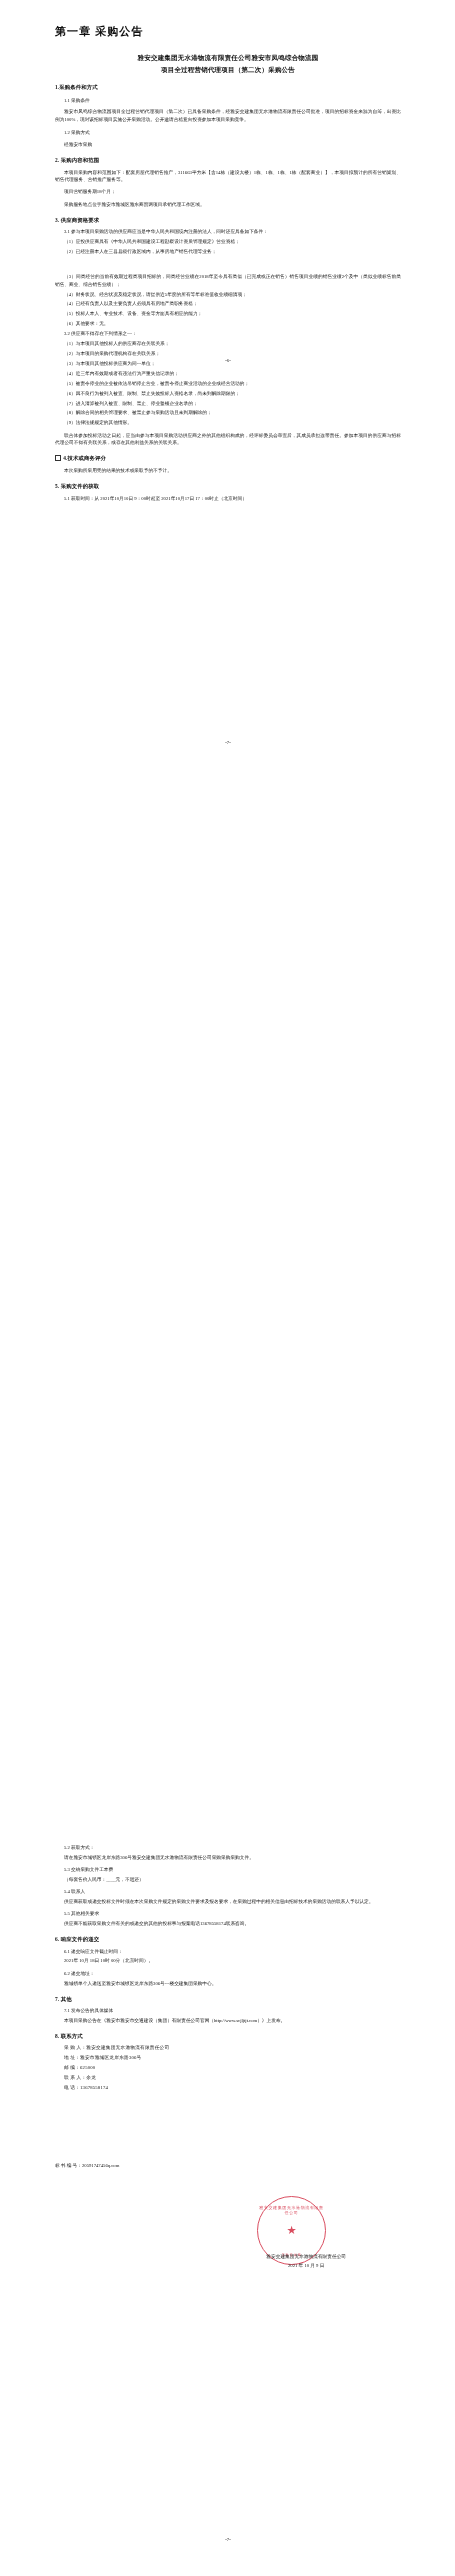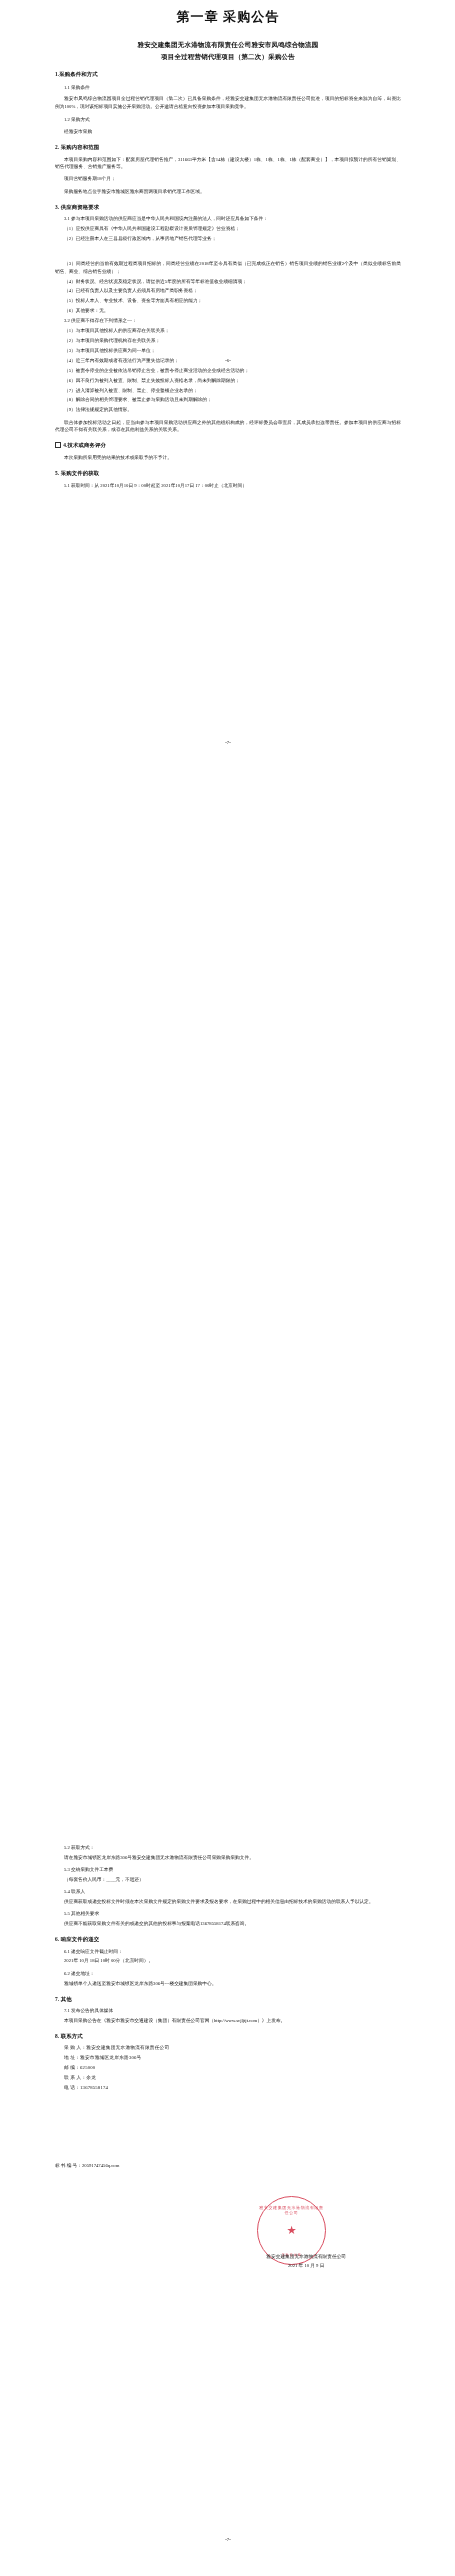--- a/index.html
+++ b/index.html
@@ -20,25 +20,24 @@
   }
   .page-1 {
     height: 1287px;
     padding: 0 55px;
   }
   .page-2 {
     height: 1289px;
     padding: 0 55px;
   }
   .chapter-title {
-    text-align: center;
-    font-size: 13px;
+    font-size: 11px;
     font-weight: bold;
     letter-spacing: 1.1px;
-    padding-top: 8px;
+    padding-top: 24px;
   }
   .doc-title {
     text-align: center;
     font-size: 6.5px;
     font-weight: bold;
     line-height: 1.85;
     margin-top: 12.5px;
     letter-spacing: 0.2px;
   }
   .sec {

